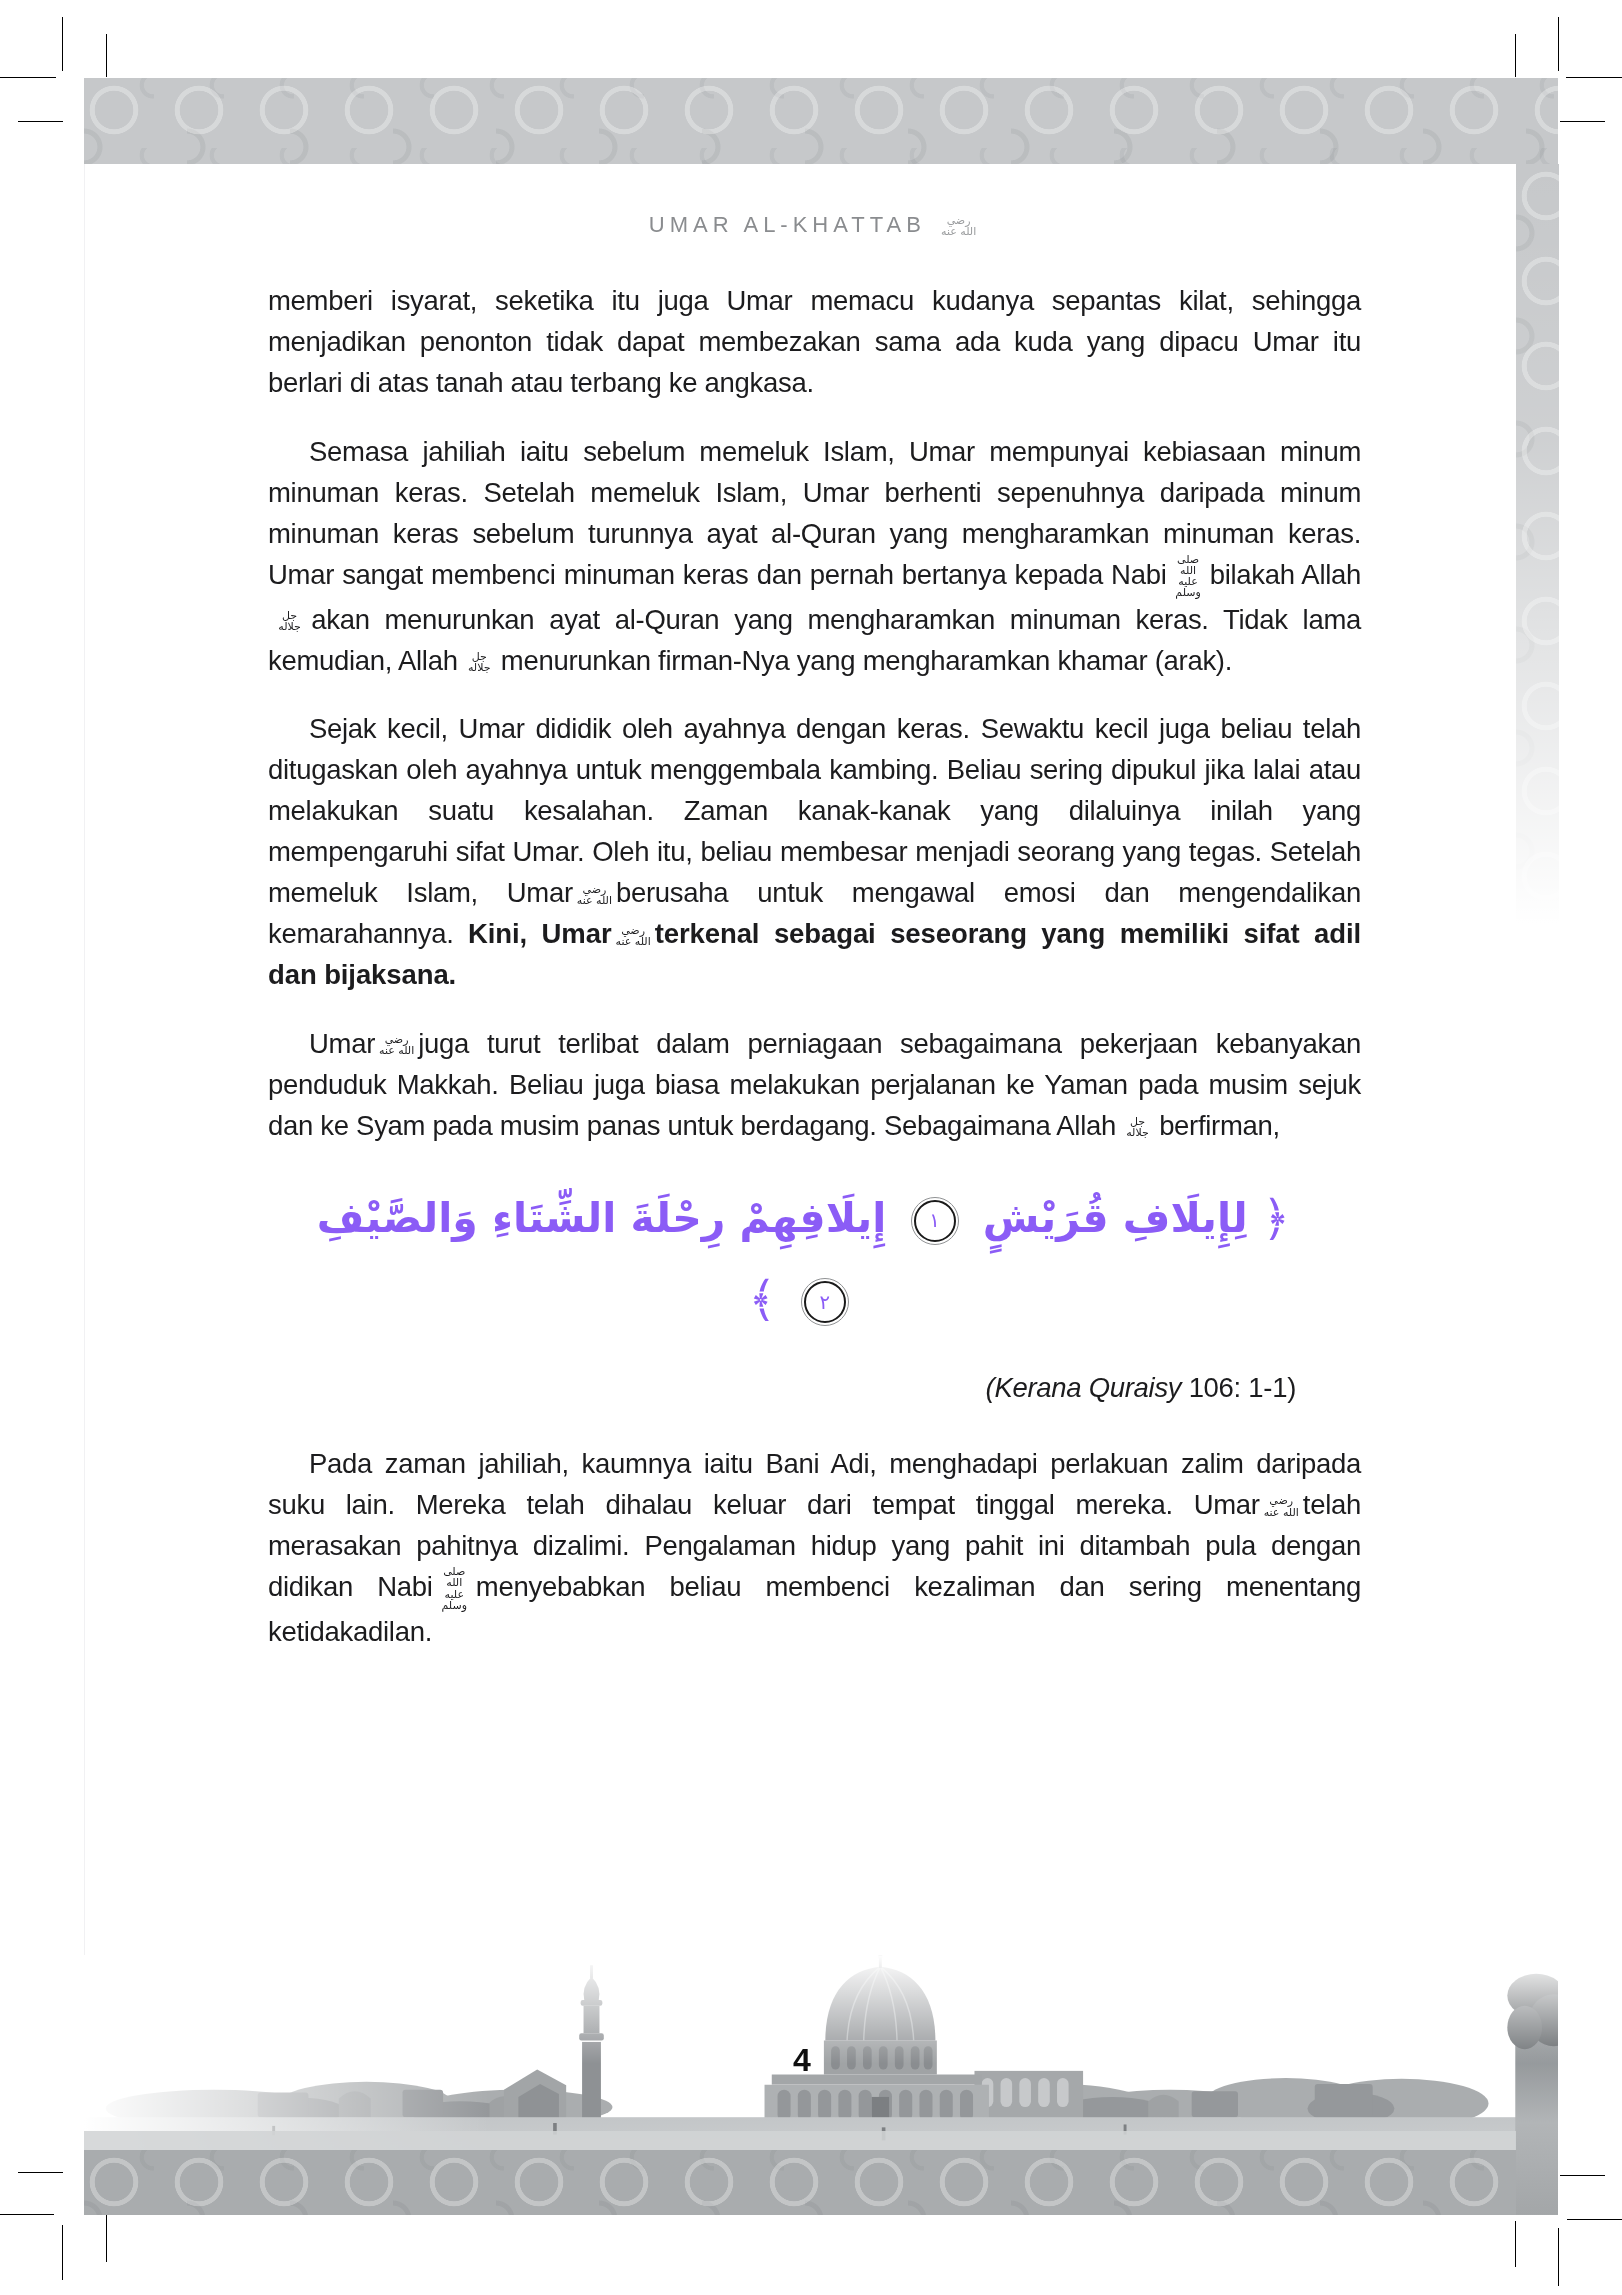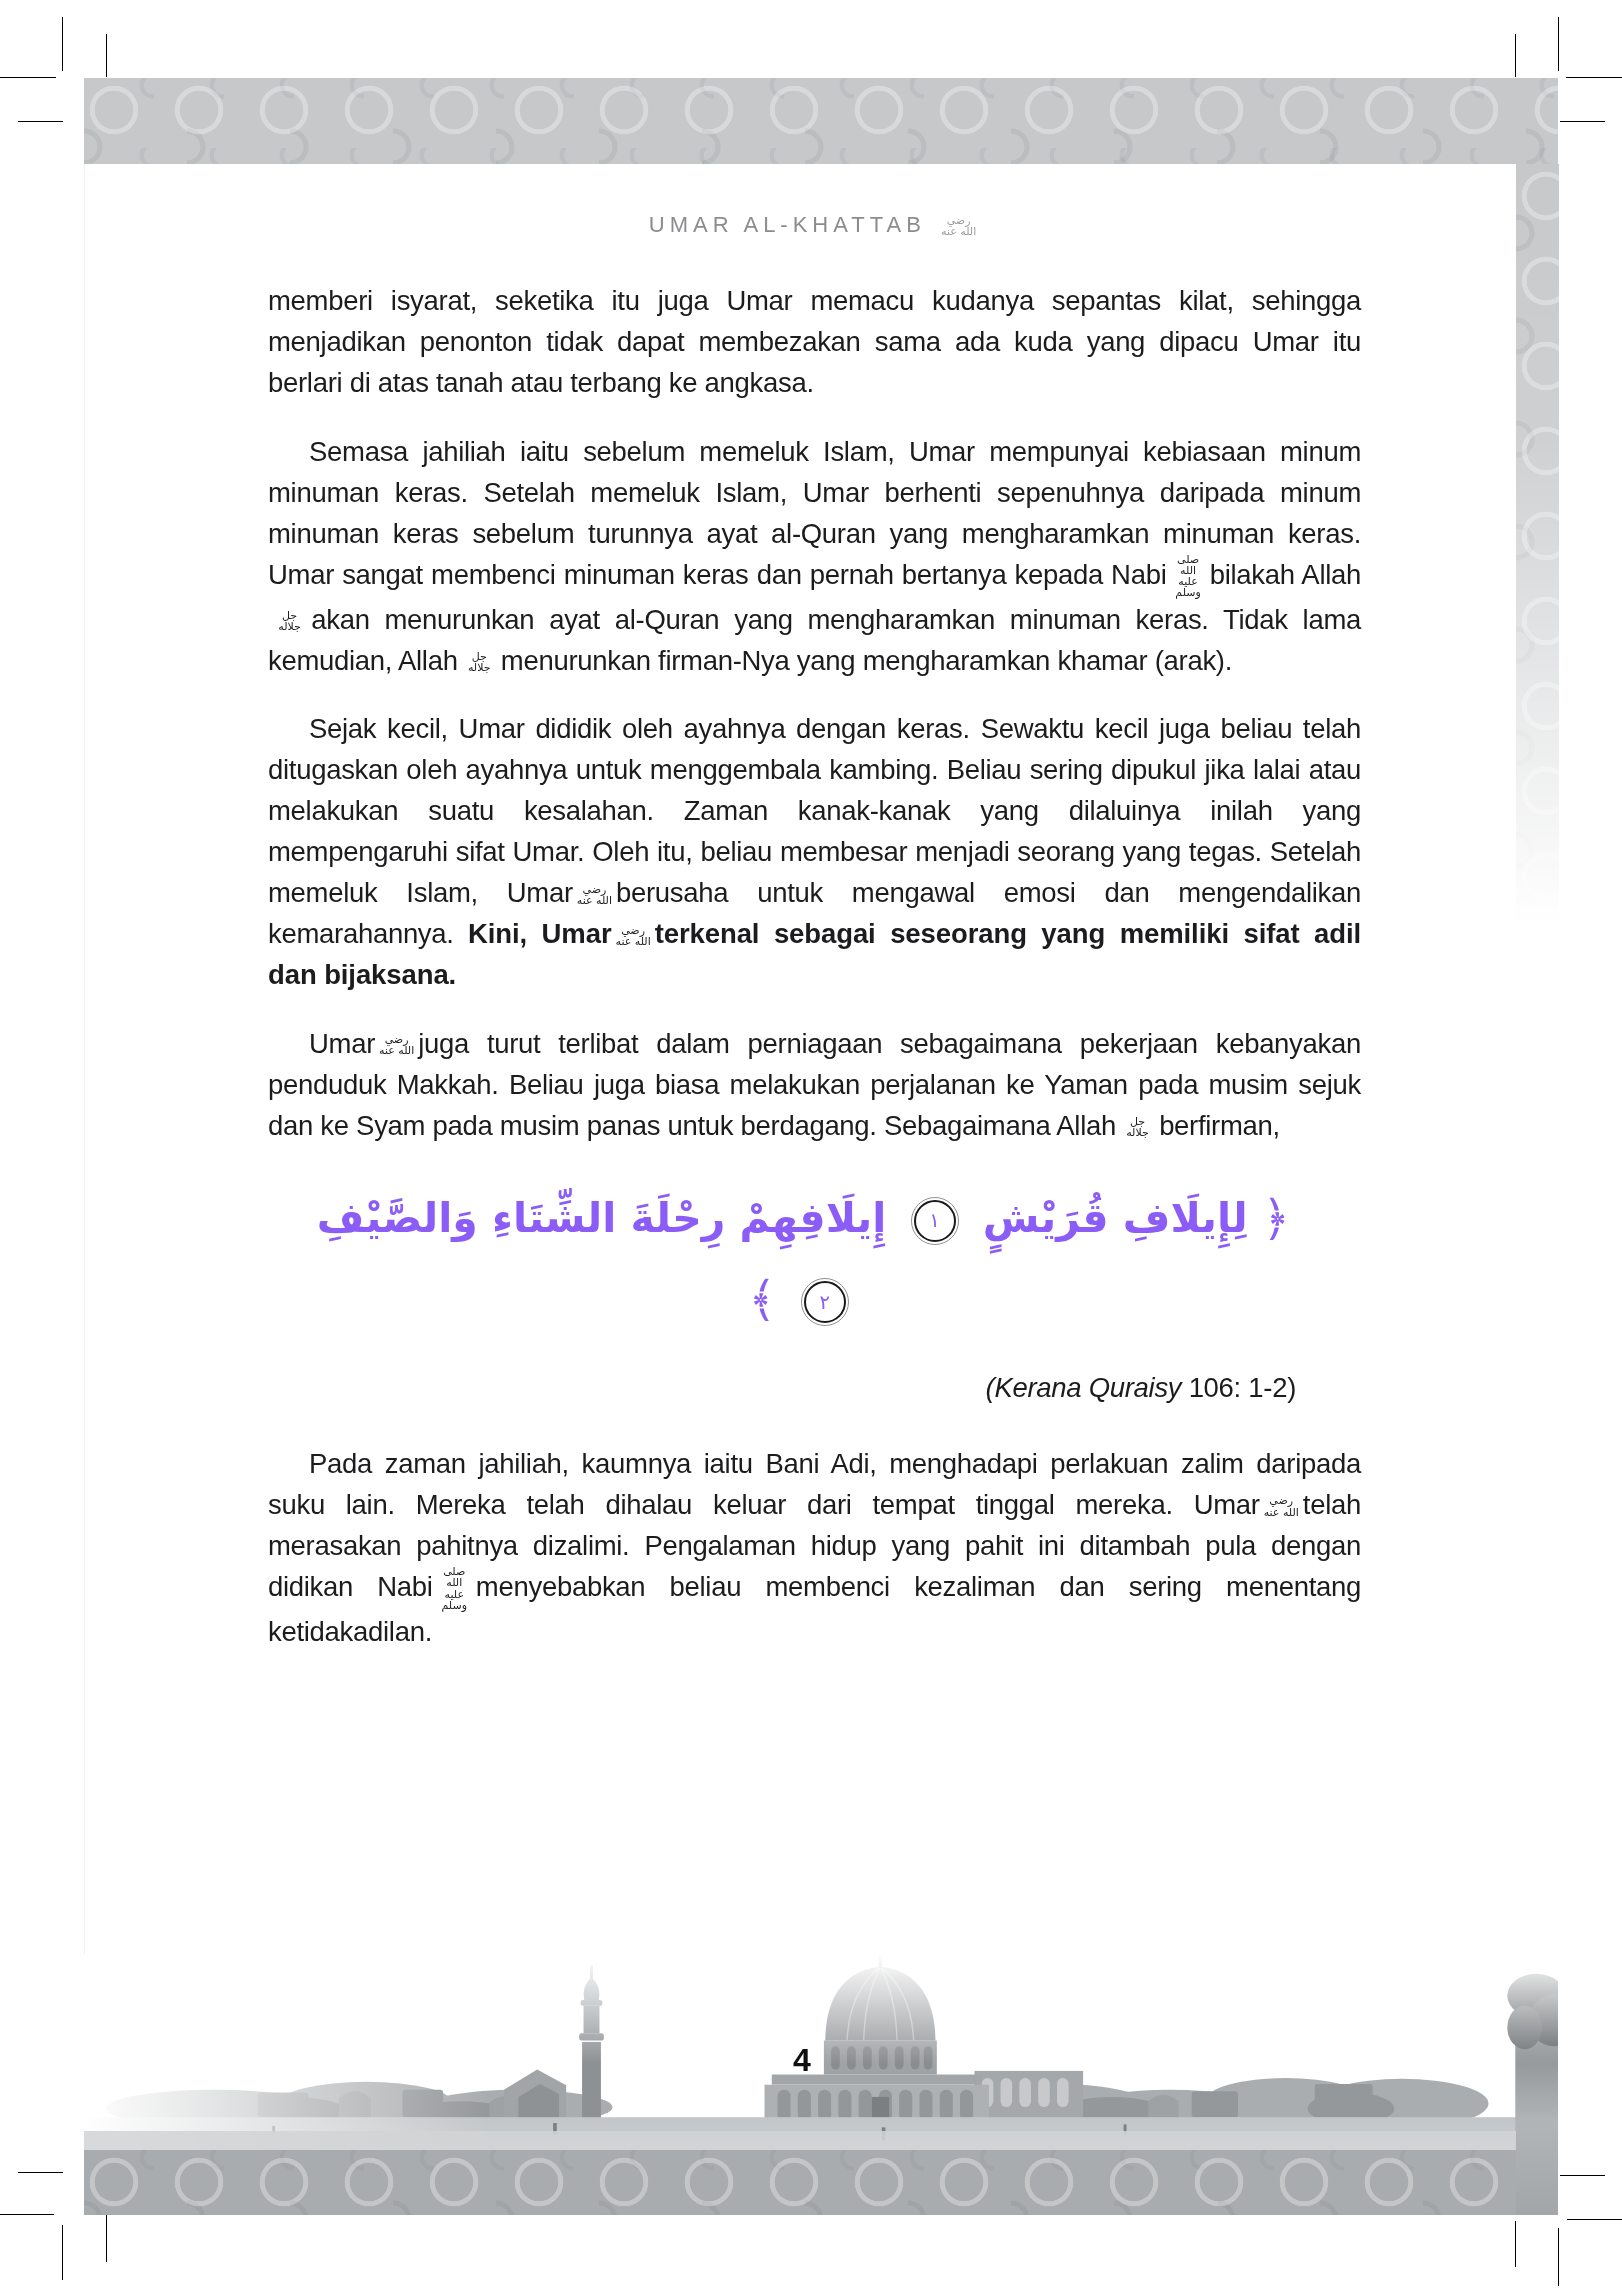--- a/index.html
+++ b/index.html
@@ -259,18 +259,18 @@
     <div class="verse" dir="rtl">
       <span class="bracket">﴿</span>
       <span>لِإِيلَافِ قُرَيْشٍ</span>
       <span class="vnum">١</span>
       <span>إِيلَافِهِمْ رِحْلَةَ الشِّتَاءِ وَالصَّيْفِ</span>
       <span class="vnum">٢</span>
       <span class="bracket">﴾</span>
     </div>
 
 
-    <div class="citation"><span class="seg-italic">(Kerana Quraisy </span><span class="seg-normal">106: 1-2)</span></div>
+    <div class="citation"><span class="seg-italic">(Kerana Quraisy </span><span class="seg-normal">106: 1-1)</span></div>
 
     <p class="body-par indent"><span class="seg-normal">Pada zaman jahiliah, kaumnya iaitu Bani Adi, menghadapi perlakuan zalim daripada suku lain. Mereka telah dihalau keluar dari tempat tinggal mereka. Umar</span><span class="seg-honorific">رضي الله عنه</span><span class="seg-normal">telah merasakan pahitnya dizalimi. Pengalaman hidup yang pahit ini ditambah pula dengan didikan Nabi</span><span class="seg-honorific">صلى الله عليه وسلم</span><span class="seg-normal">menyebabkan beliau membenci kezaliman dan sering menentang ketidakadilan.</span></p>
   </div>
 </div>
 
 
 </body></html>

